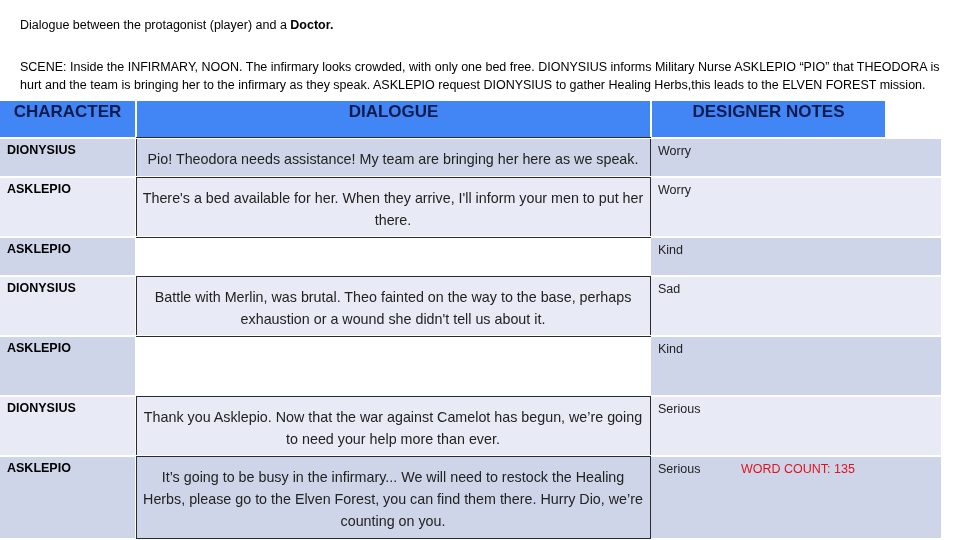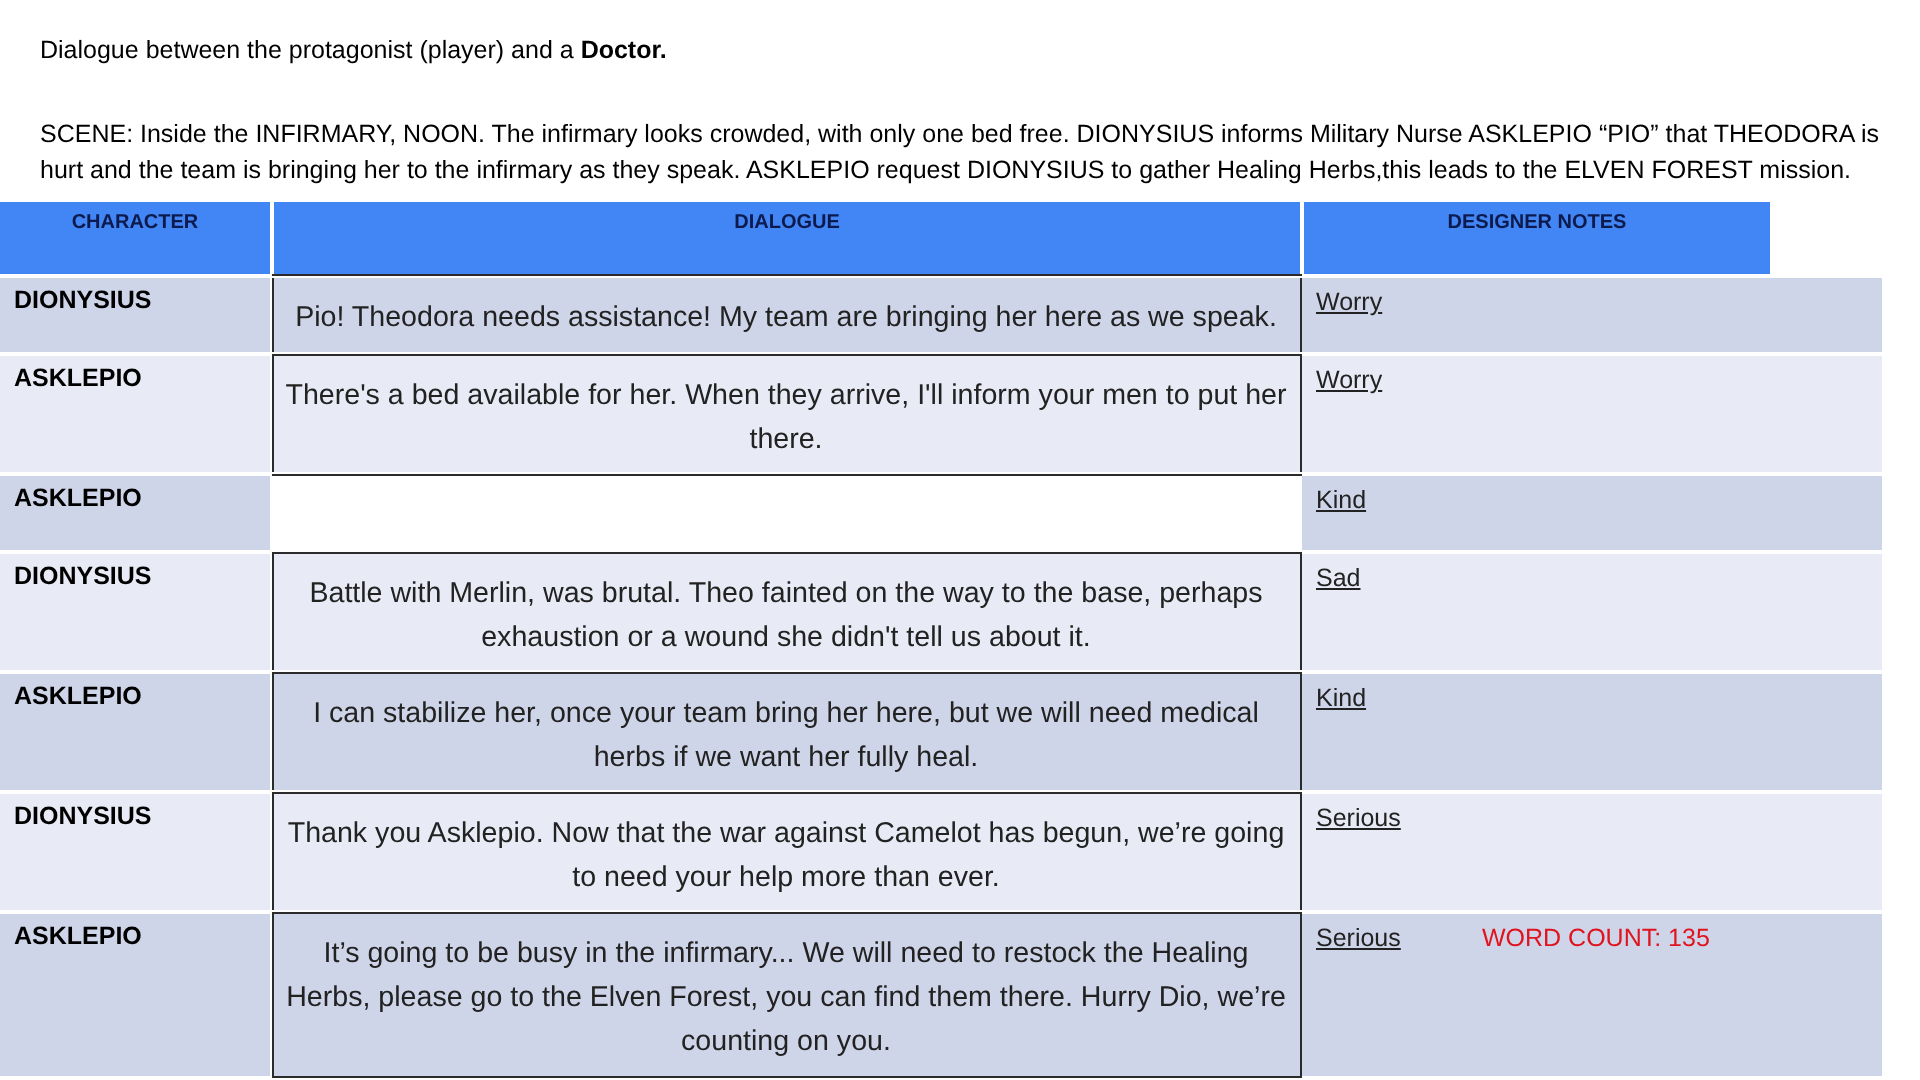--- a/index.html
+++ b/index.html
@@ -17,21 +17,21 @@
     .intro p { margin: 3px; }
     .intro .gap { height: 18px; }
     .intro b { font-weight: bold; }
 
     .table {
       position: absolute; left: 0; top: 101px; width: 941px;
     }
     .hdr {
       position: absolute; top: 0; height: 36px;
       background: #4285f4;
-      color: #0d1a4d; font-weight: bold; font-size: 10px;
+      color: #0d1a4d; font-weight: bold; font-size: 17px;
       text-align: center; line-height: 22px;
       box-sizing: border-box;
     }
     .hdr.c1 { left: 0; width: 135px; }
     .hdr.c2 { left: 137px; width: 513px; }
     .hdr.c3 { left: 652px; width: 233px; }
 
     .row { position: absolute; left: 0; width: 941px; }
     .cell {
       position: absolute; top: 0; bottom: 0; box-sizing: border-box;
@@ -44,21 +44,21 @@
     }
     .cell.c2 {
       left: 136px; width: 515px;
       border-left: 1px solid #2b2b2b; border-right: 1px solid #2b2b2b;
       font-size: 14.3px; line-height: 22px; padding: 9px 4px 0 3px;
       color: #222;
       text-align: center;
     }
     .cell.c3 {
       left: 651px; width: 290px;
-      font-size: 12.5px; padding: 5px 0 0 7px; color: #222; text-decoration: underline;
+      font-size: 12.5px; padding: 5px 0 0 7px; color: #222;
     }
     .hline {
       position: absolute; left: 136px; width: 515px; height: 1px; background: #2b2b2b;
     }
     .word-count {
       position: absolute; left: 741px; color: #e0141e; font-weight: normal; font-size: 12.5px;
     }
   </style>
 </head>
 <body>
@@ -88,21 +88,20 @@
     <div class="cell c1">ASKLEPIO</div>
     <div class="cell c3">Kind</div>
   </div>
   <div class="row even" style="top:176px;height:58px;">
     <div class="cell c1">DIONYSIUS</div>
     <div class="cell c2">Battle with Merlin, was brutal. Theo fainted on the way to the base, perhaps exhaustion or a wound she didn't tell us about it.</div>
     <div class="cell c3">Sad</div>
   </div>
   <div class="row odd" style="top:236px;height:58px;">
     <div class="cell c1">ASKLEPIO</div>
-    <div class="cell c2">I can stabilize her, once your team bring her here, but we will need medical herbs if we want her fully heal.</div>
     <div class="cell c3">Kind</div>
   </div>
   <div class="row even" style="top:296px;height:58px;">
     <div class="cell c1">DIONYSIUS</div>
     <div class="cell c2">Thank you Asklepio. Now that the war against Camelot has begun, we’re going to need your help more than ever.</div>
     <div class="cell c3">Serious</div>
   </div>
   <div class="row odd" style="top:356px;height:81px;">
     <div class="cell c1">ASKLEPIO</div>
     <div class="cell c2">It’s going to be busy in the infirmary... We will need to restock the Healing Herbs, please go to the Elven Forest, you can find them there. Hurry Dio, we’re counting on you.</div>

